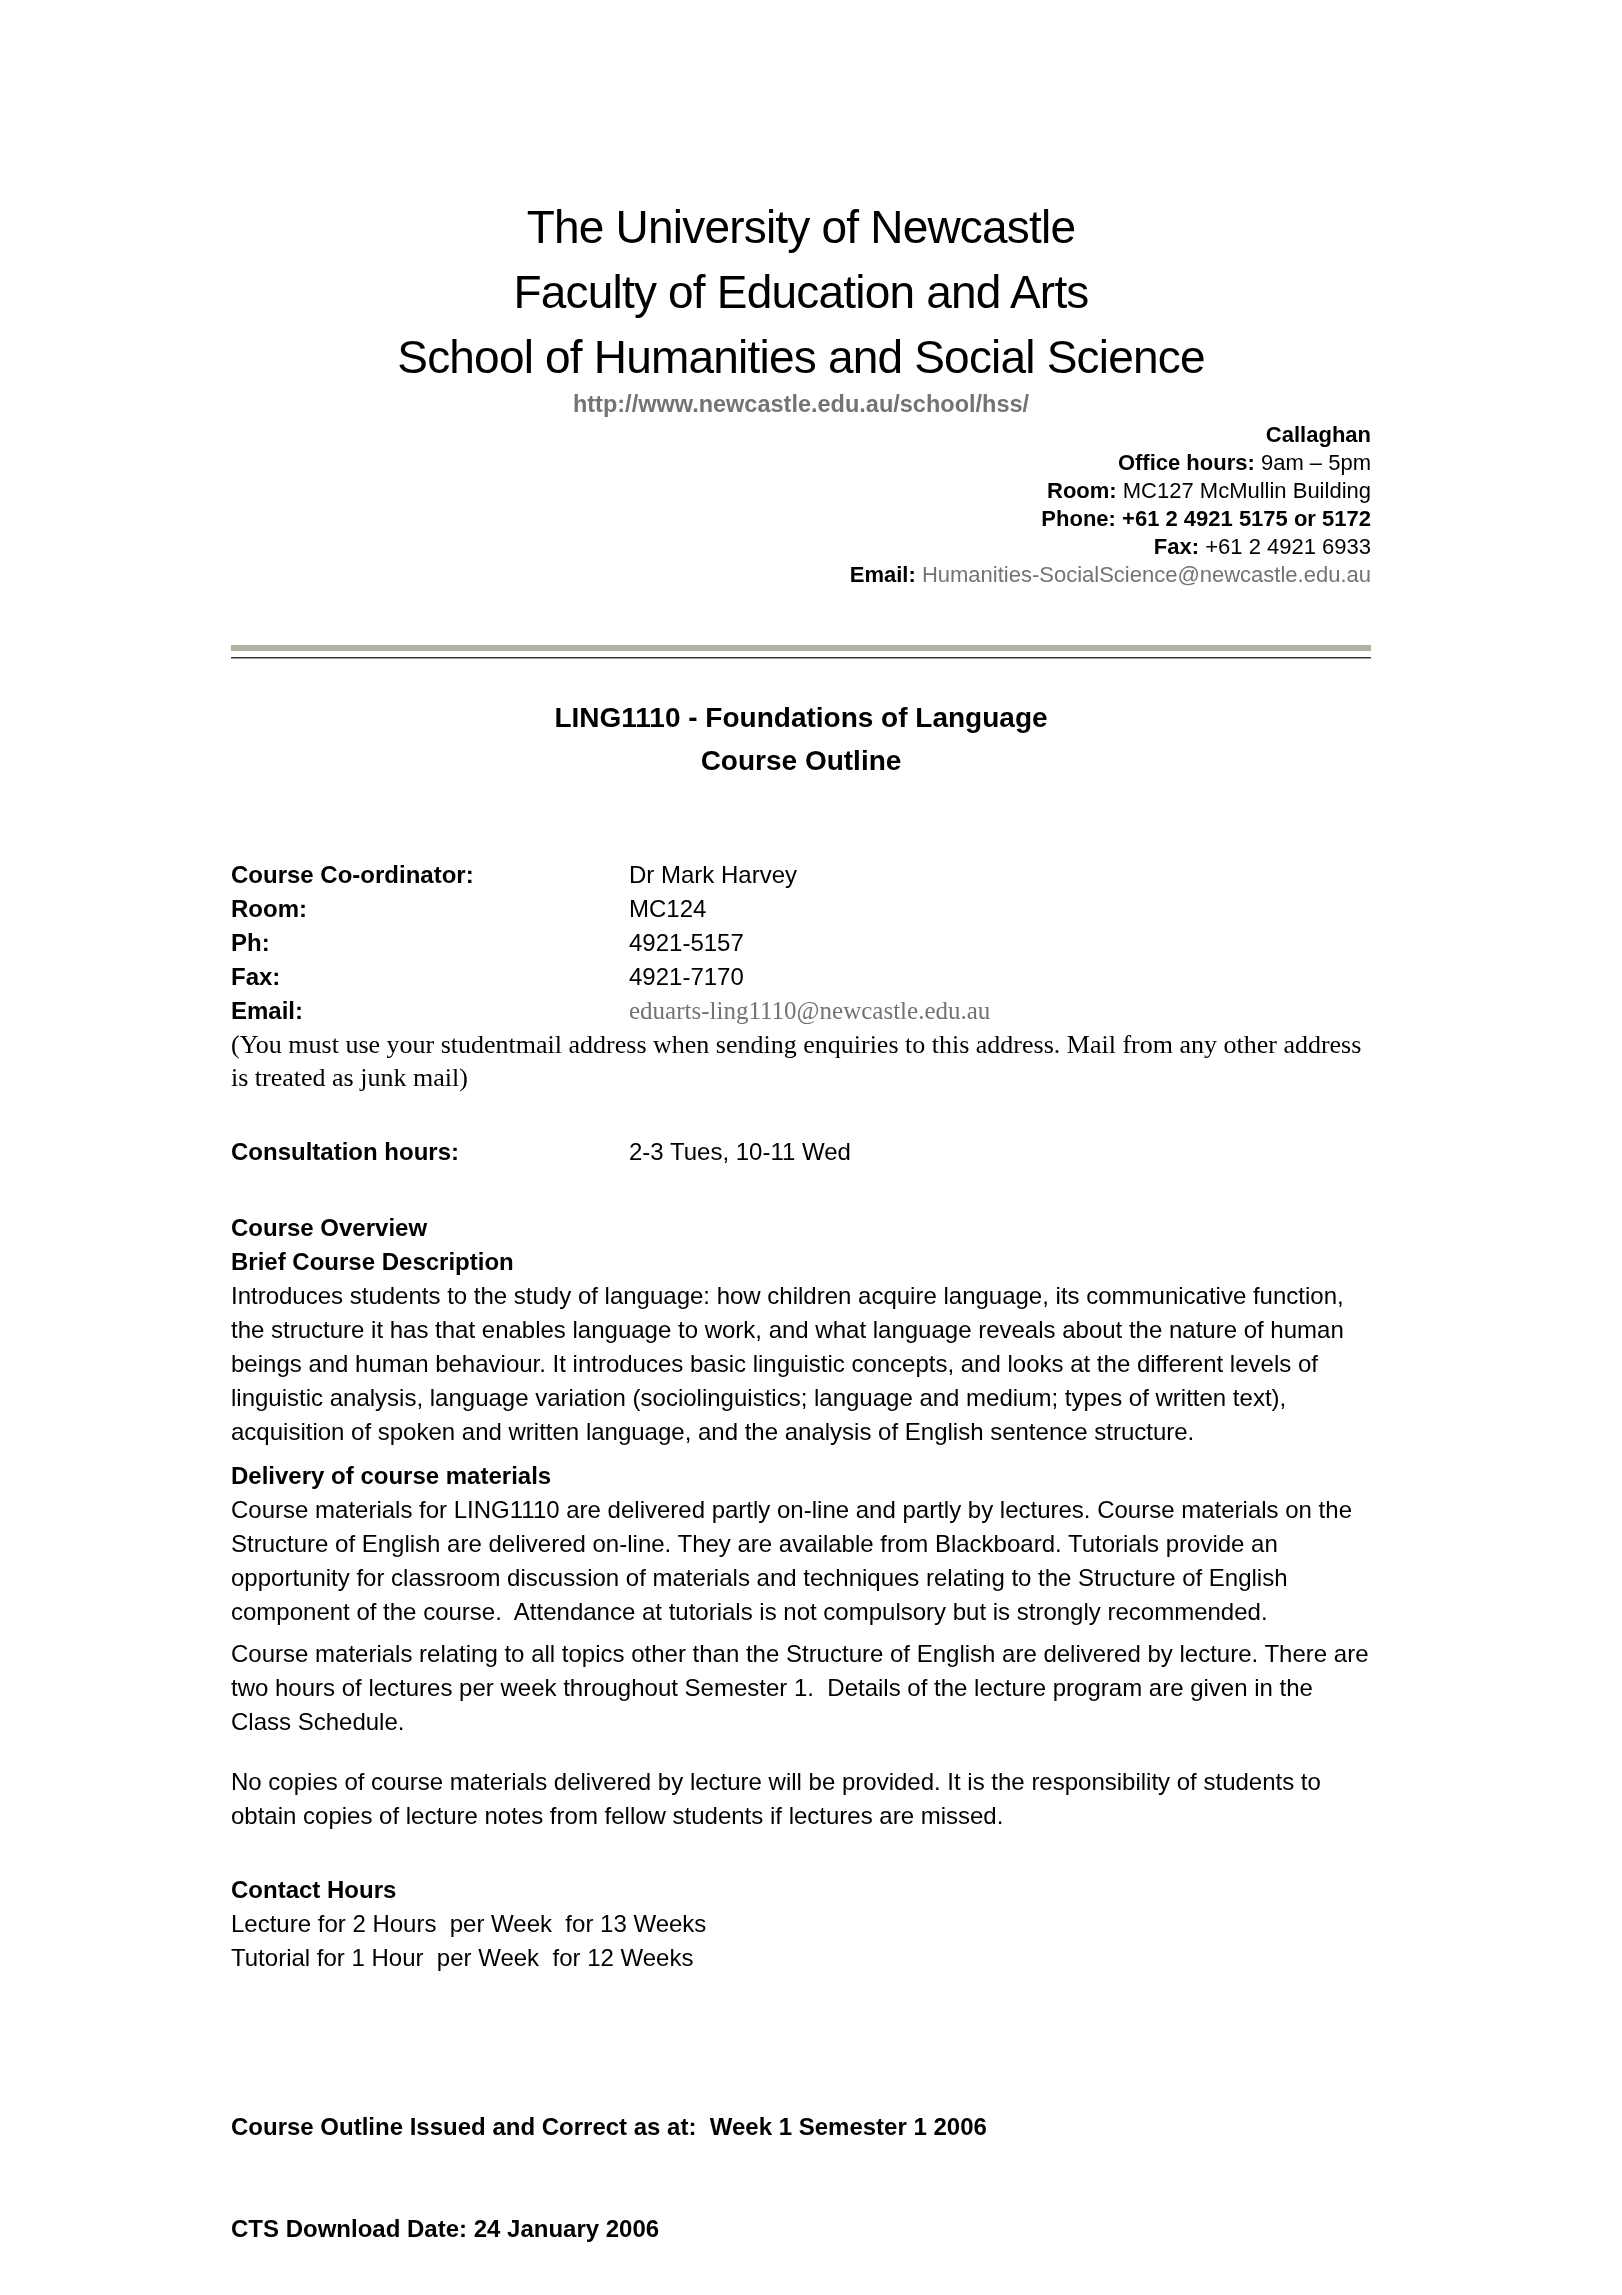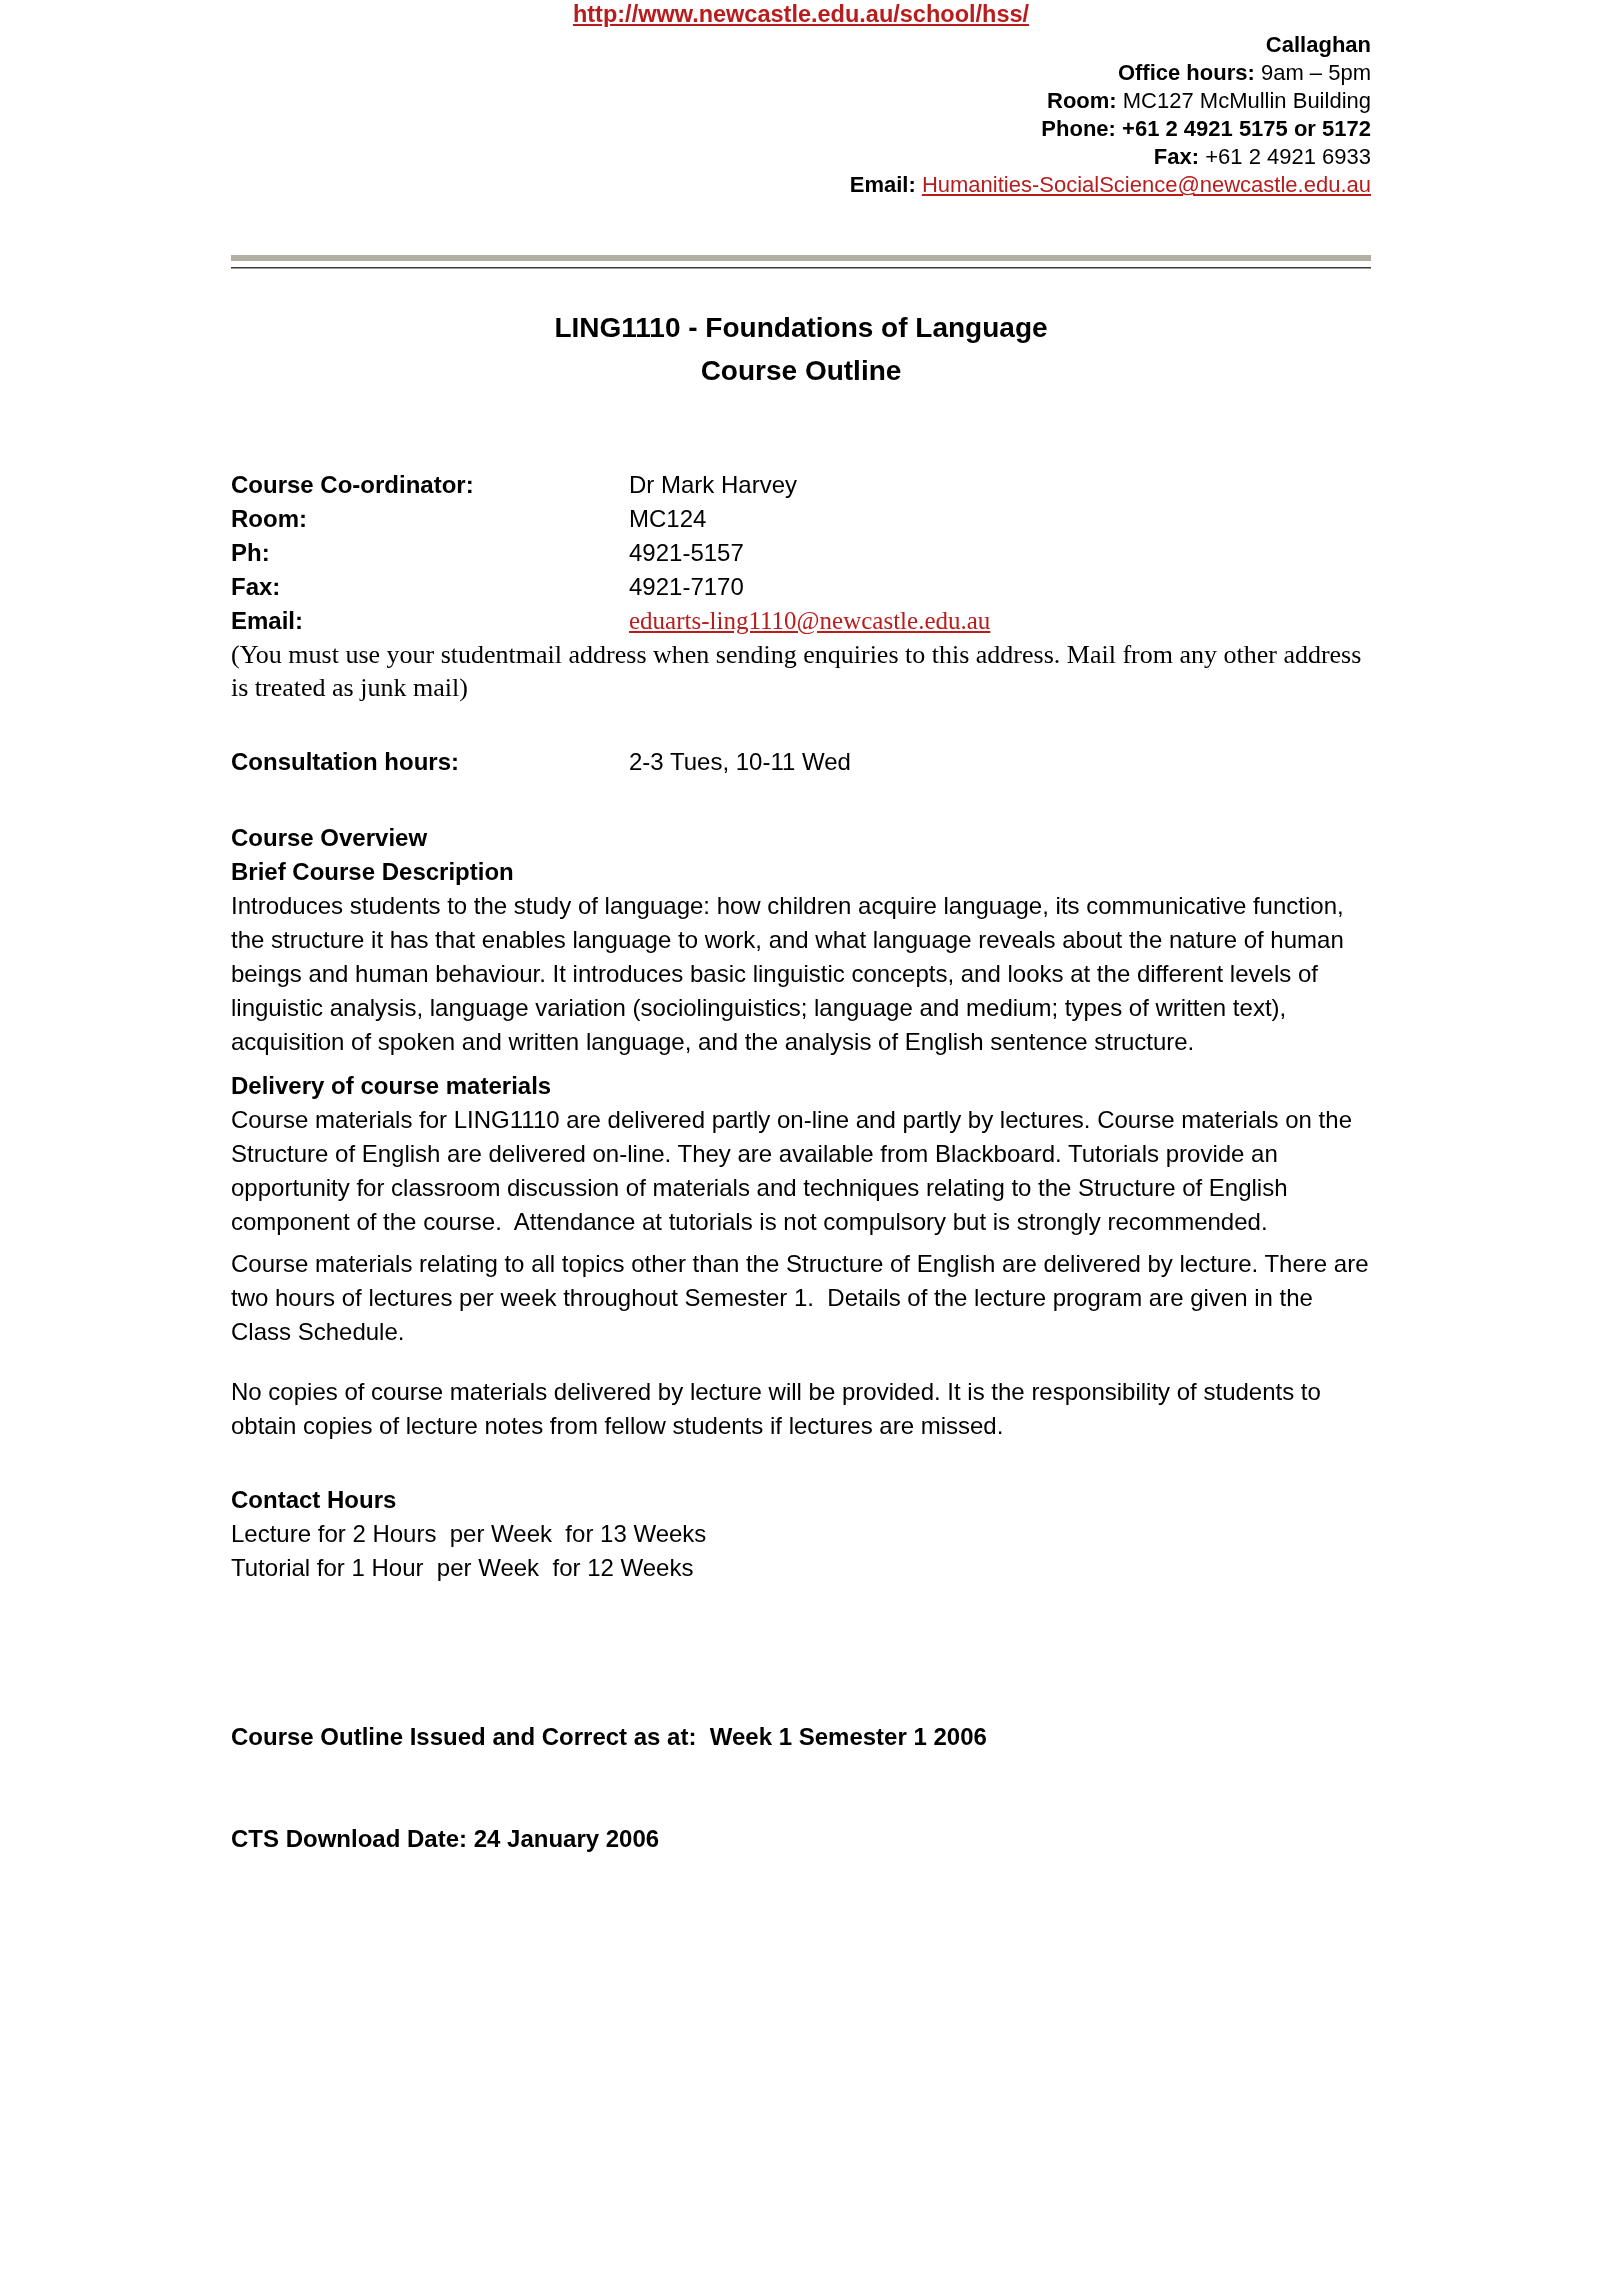--- a/index.html
+++ b/index.html
@@ -8,21 +8,21 @@
     position: relative;
     width: 1623px;
     height: 2295px;
     background: #ffffff;
     color: #000000;
     font-family: "Liberation Sans", sans-serif;
     overflow: hidden;
   }
   .content { padding-left: 231px; padding-right: 252px; }
   .b { font-weight: bold; }
-  a.doc-link { color: #b91c1c; text-decoration: underline; cursor: pointer; }
+  a.doc-link { color: #737373; cursor: pointer; }
 
   
   .uni-title {
     margin-top: 195px;
     text-align: center;
     font-size: 46px;
     line-height: 65px;
     font-weight: 400;
     letter-spacing: -0.8px;
     white-space: nowrap;
@@ -75,20 +75,25 @@
   .delivery-p3 { margin-top: 26px; }
   .contact-hours-block { margin-top: 40px; }
   .footer-block { margin-top: 67px; font-size: 24px; line-height: 34px; font-weight: bold; white-space: pre-wrap; }
 </style>
 </head>
 <body>
 
 <div class="page">
   <div class="content">
 
+    <div class="uni-title">
+      <div>The University of Newcastle</div>
+      <div>Faculty of Education and Arts</div>
+      <div>School of Humanities and Social Science</div>
+    </div>
 
     <div class="site-url">
       <a class="doc-link">http://www.newcastle.edu.au/school/hss/</a>
     </div>
 
     <div class="contact-block">
       <div class="b">Callaghan</div>
       <div>
         <span class="b">Office hours:</span>
         <span>9am – 5pm</span>

